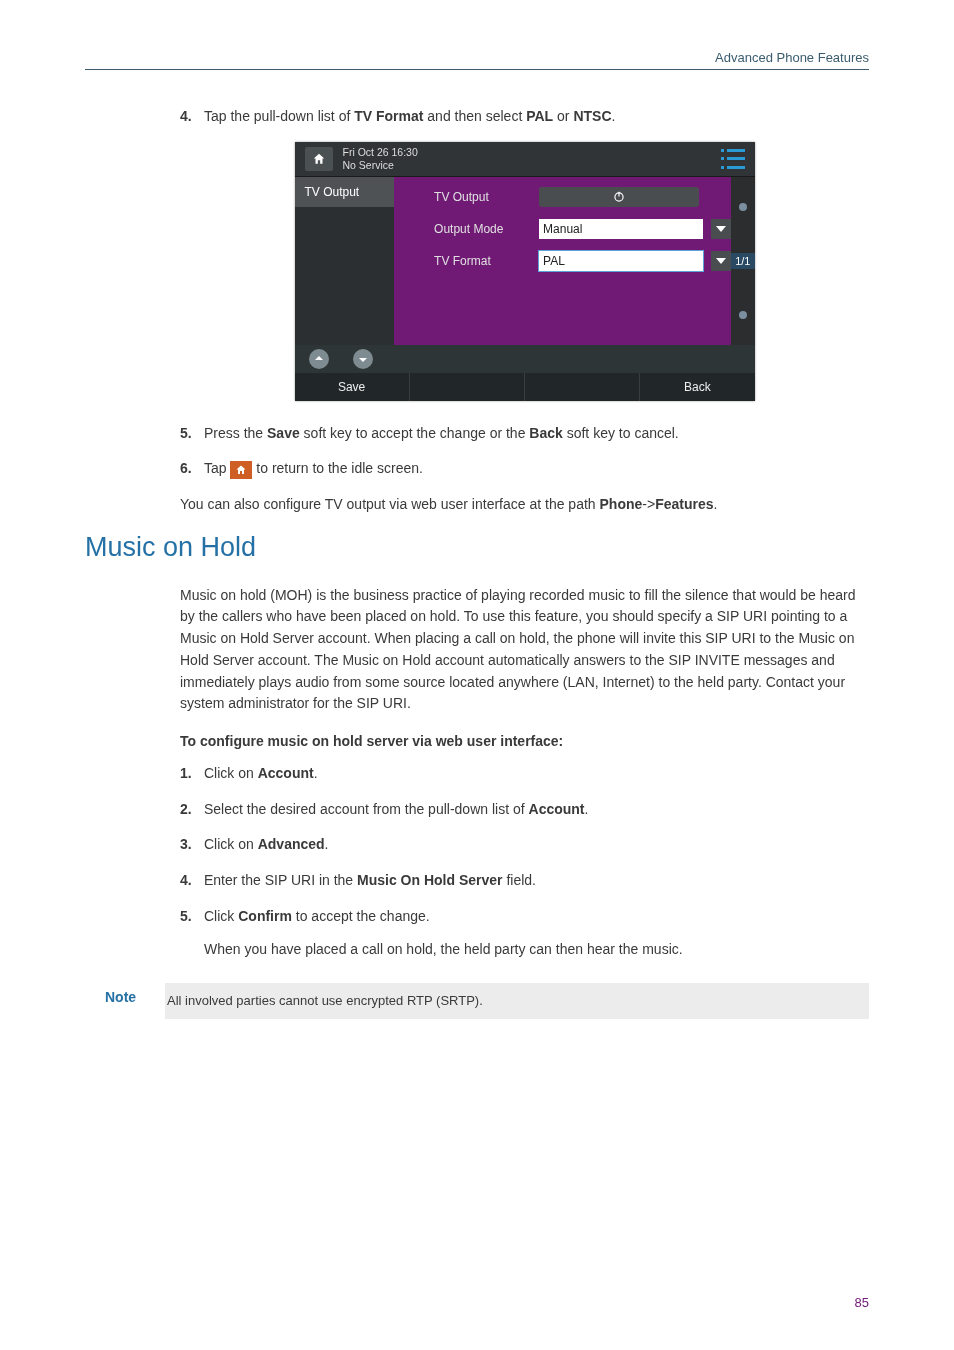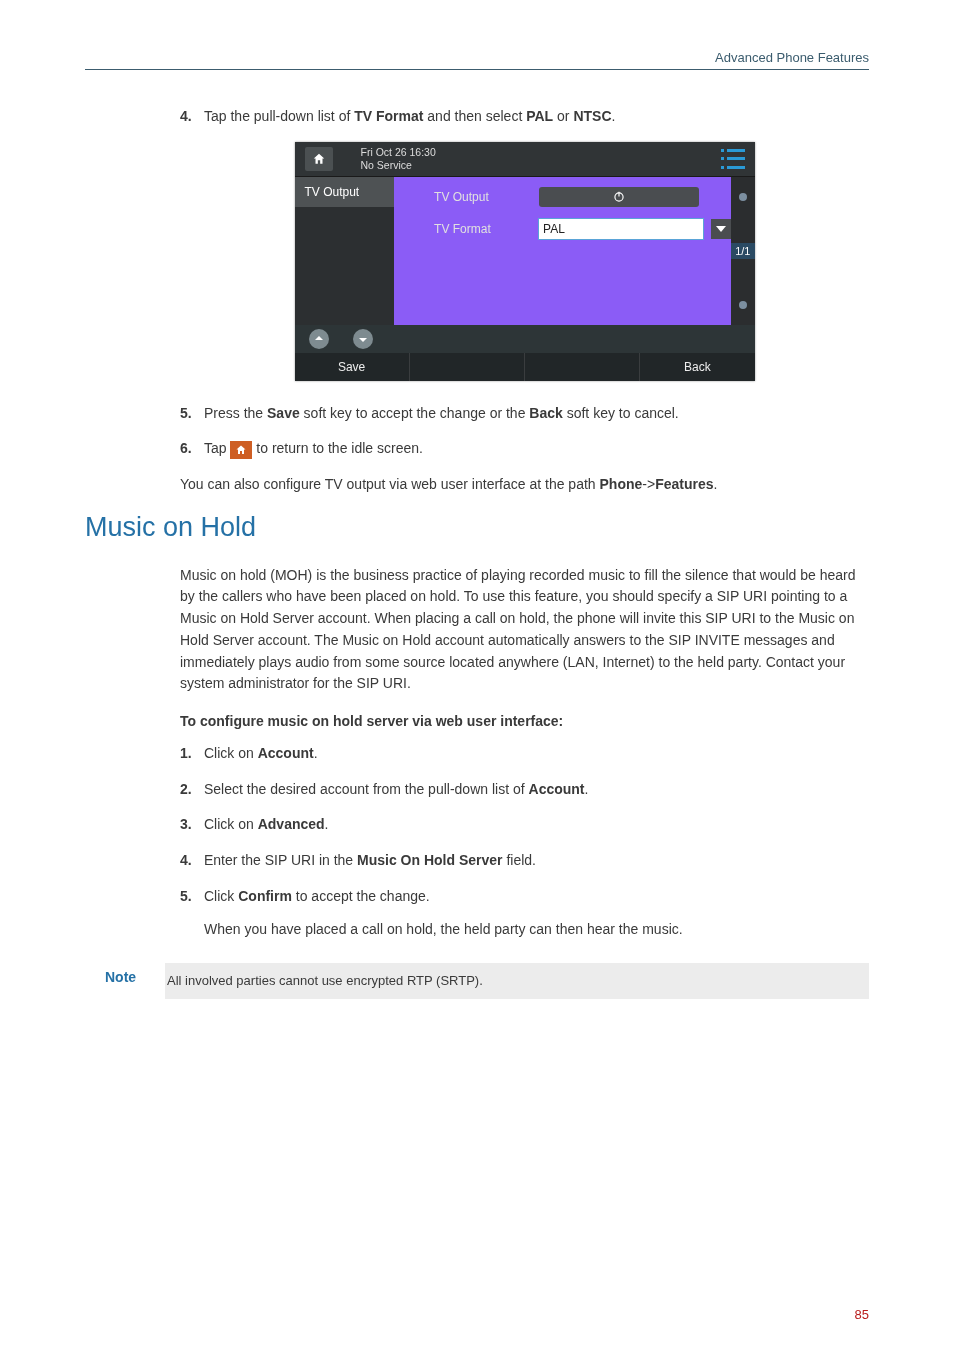--- a/index.html
+++ b/index.html
@@ -63,21 +63,20 @@
     font-size: 13px;
     box-shadow: 0 0 2px #999;
   }
   .pu-statusbar {
     display: flex;
     align-items: center;
     height: 34px;
     background: #303436;
     padding: 0 10px;
     border-bottom: 1px solid #1a1a1a;
-    gap: 18px;
   }
   .pu-home-btn {
     width: 28px;
     height: 24px;
     background: #4b5052;
     border-radius: 2px;
     display: flex;
     align-items: center;
     justify-content: center;
     margin-right: 10px;
@@ -101,21 +100,21 @@
     height: 24px;
     background: #1c1e20;
     display: flex;
     align-items: center;
     padding-left: 10px;
     font-size: 12px;
     color: #ccc;
   }
   .pu-body {
     display: flex;
-    background: #8b5cf6;
+    background: #701a75;
     gap: 28px;
   }
   .pu-sidebar {
     width: 102px;
     background: #2c2f31;
   }
   .pu-side-item {
     padding: 8px 10px;
     background: #4e5254;
     color: #fff;
@@ -247,24 +246,24 @@
   }
   .note-body {
     flex: 1;
     background: #ececec;
     padding: 8px 2px;
     font-size: 13px;
     line-height: 1.5;
   }
   .page-num {
     position: absolute;
-    bottom: 28px;
+    bottom: 40px;
     right: 85px;
     font-size: 13px;
-    color: #b91c1c;
+    color: #701a75;
   }
 </style>
 </head>
 <body>
 
 <div class="page">
   <div class="header-line">Advanced Phone Features</div>
 
   <div class="content">
 
@@ -308,20 +307,31 @@
             <div class="pu-side-filler"></div>
           </div>
           <div class="pu-form">
             <div class="pu-row">
               <div class="pu-label">TV Output</div>
               <div class="pu-toggle">
                 <svg width="14" height="14" viewBox="0 0 24 24">
                     <circle cx="12" cy="12" r="7" fill="none" stroke="#fff" stroke-width="2"></circle>
                     <line x1="12" y1="3" x2="12" y2="11" stroke="#fff" stroke-width="2"></line>
                   </svg>
+              </div>
+            </div>
+            <div class="pu-row">
+              <div class="pu-label">Output Mode</div>
+              <div class="pu-select">
+                <span>Manual</span>
+                <div class="arrow">
+                    <svg width="10" height="6" viewBox="0 0 10 6">
+                      <path fill="#fff" d="M0 0h10L5 6z"></path>
+                    </svg>
+                  </div>
               </div>
             </div>
             <div class="pu-row">
               <div class="pu-label">TV Format</div>
               <div class="pu-select" style="outline:1px solid #5aa4d8">
                 <span>PAL</span>
                 <div class="arrow">
                     <svg width="10" height="6" viewBox="0 0 10 6">
                       <path fill="#fff" d="M0 0h10L5 6z"></path>
                     </svg>

